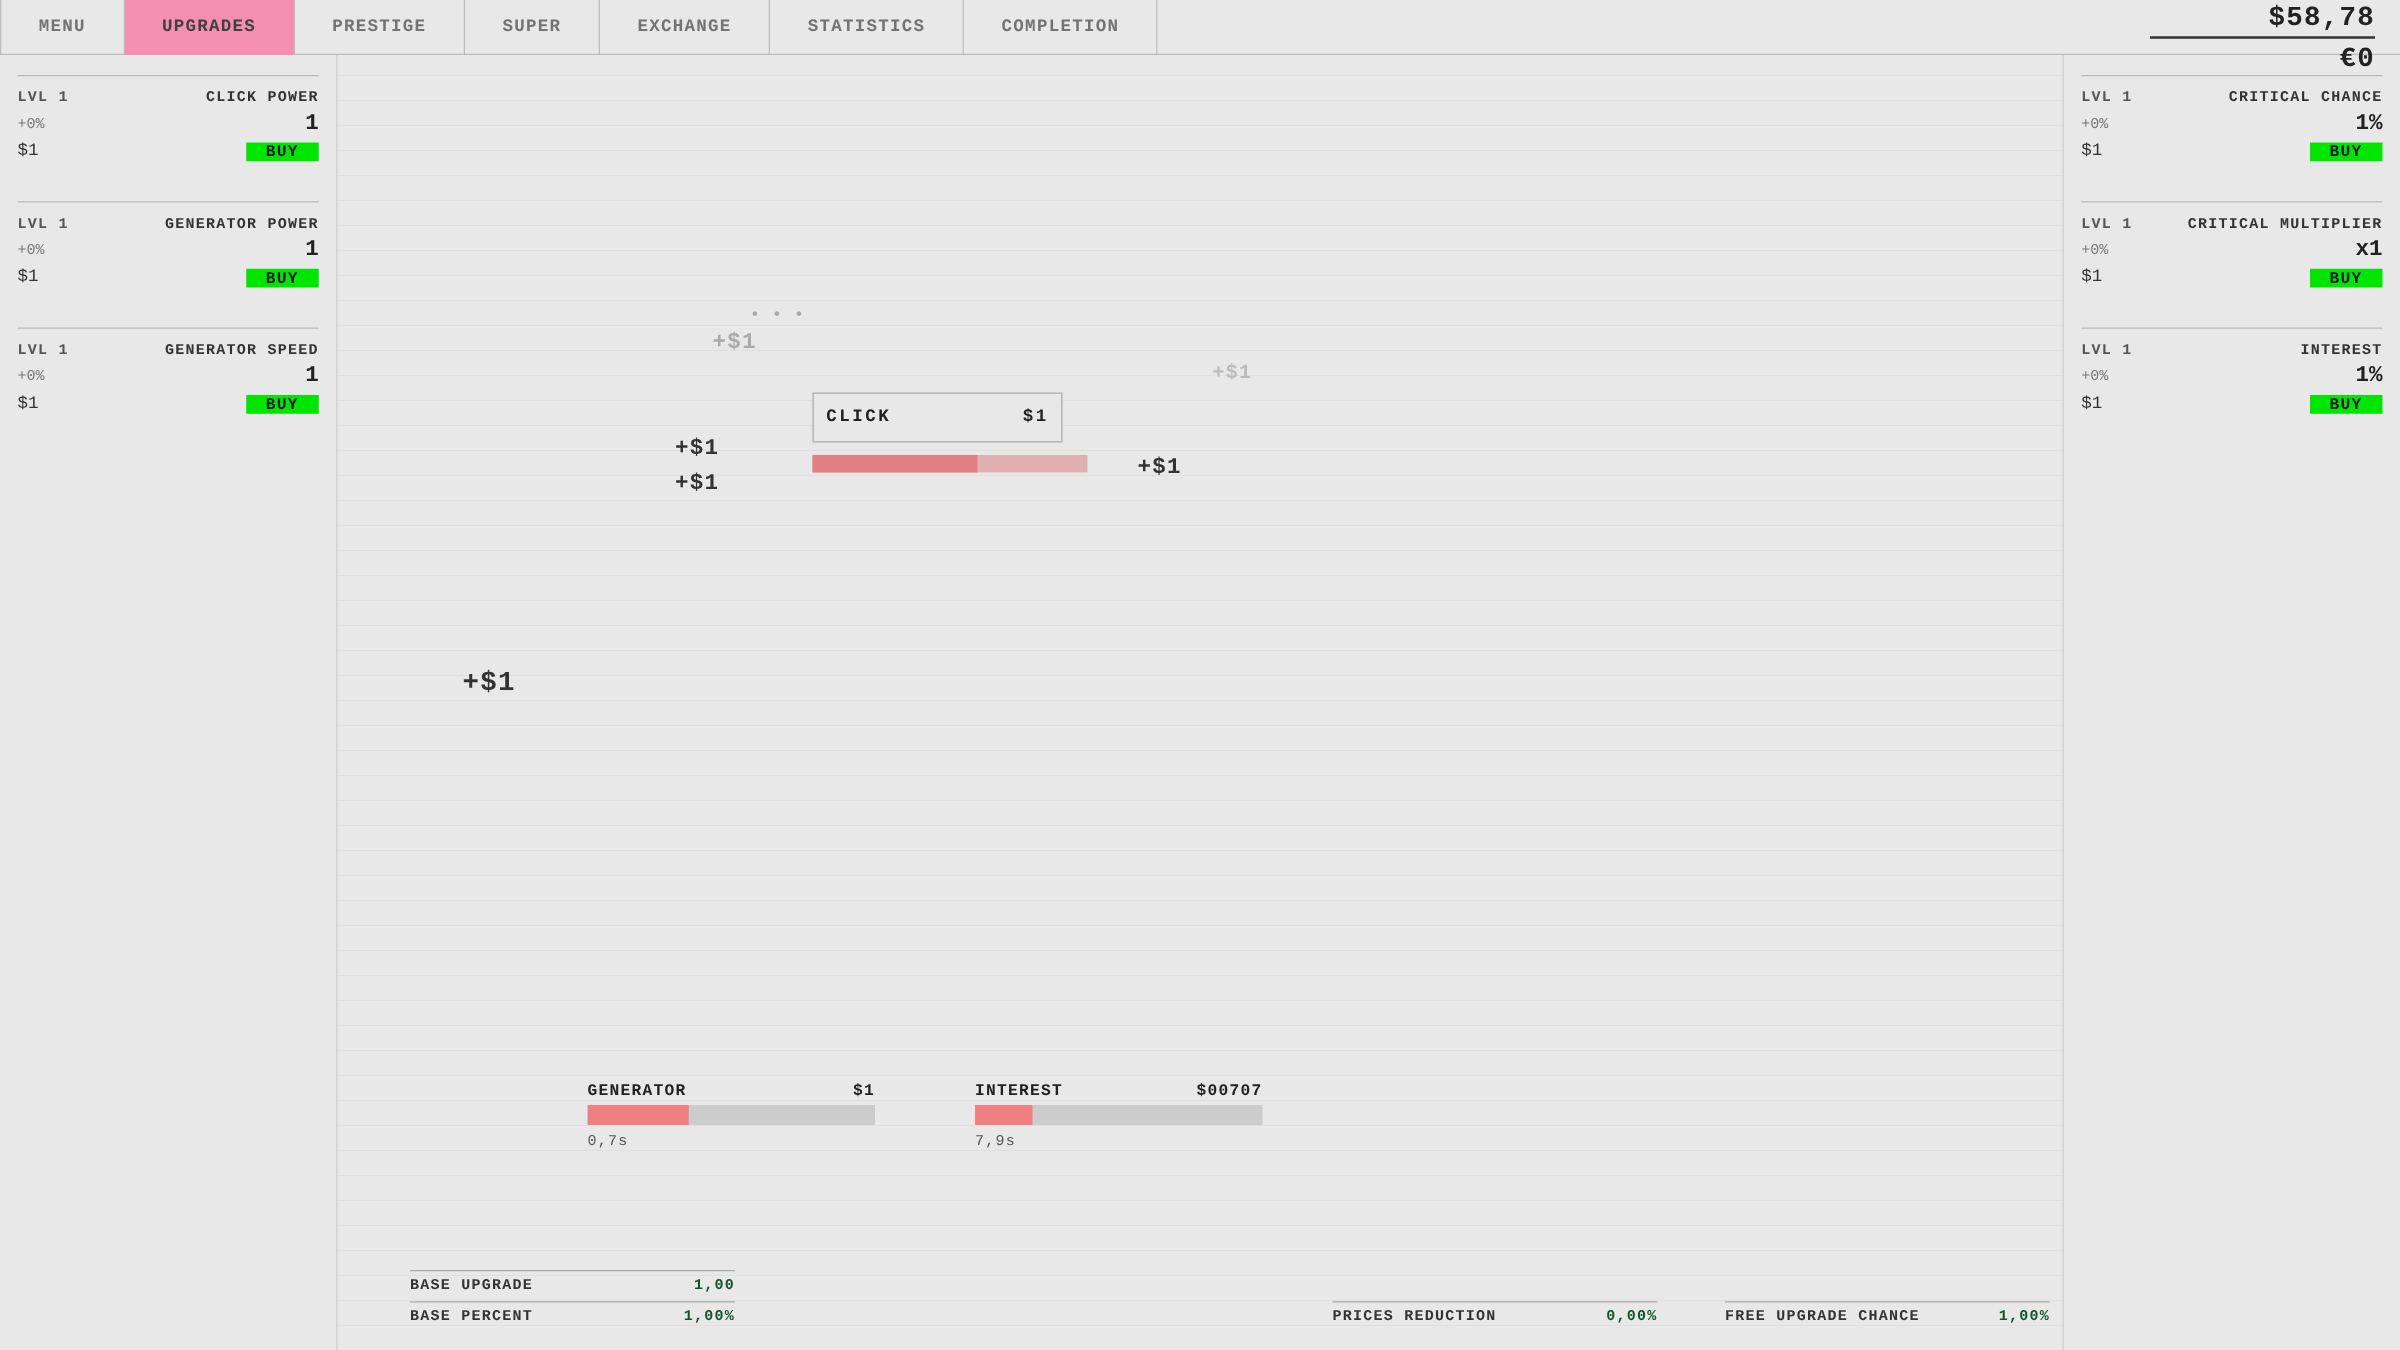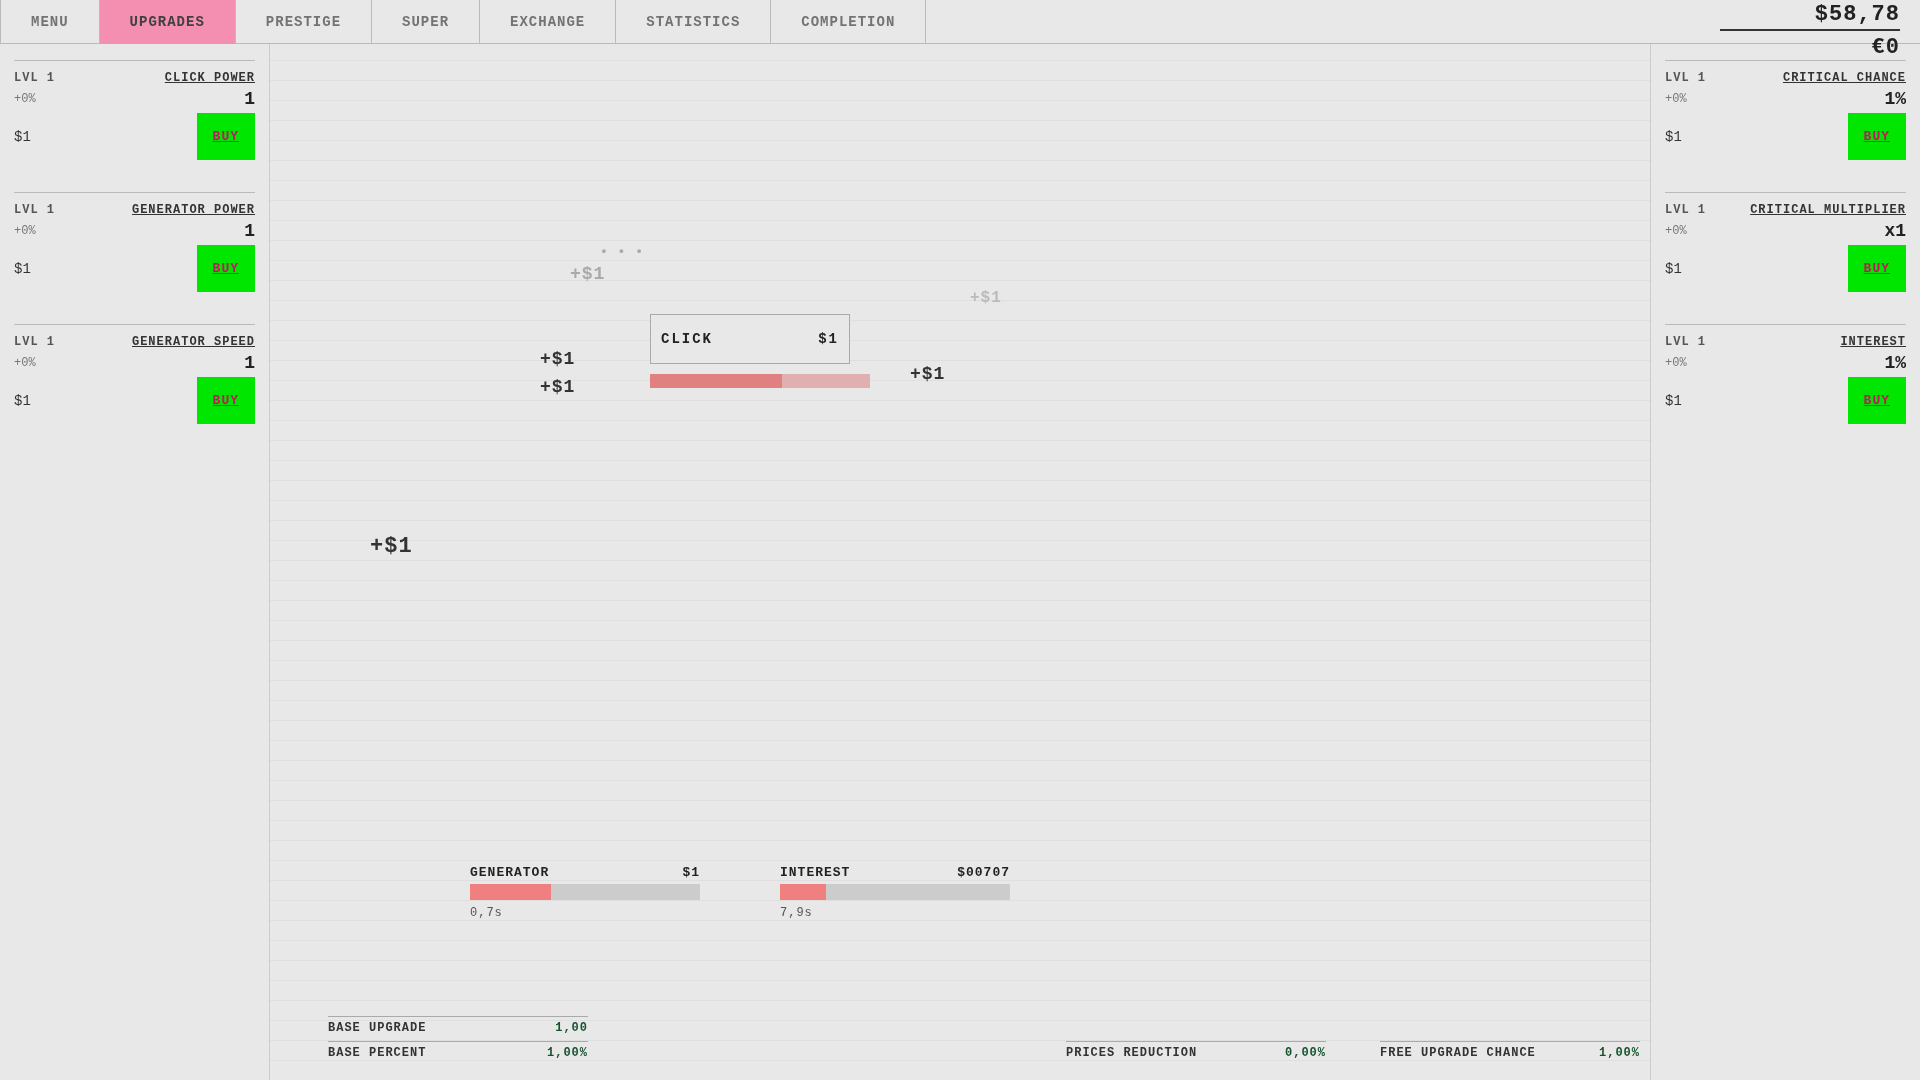--- a/index.html
+++ b/index.html
@@ -114,21 +114,20 @@
       margin-bottom: 4px;
       font-size: 12px;
       font-weight: bold;
       letter-spacing: 1px;
     }
     .upgrade-level {
       color: #555;
     }
     .upgrade-name {
       color: #333;
-      text-decoration: underline;
     }
     .upgrade-row {
       display: flex;
       justify-content: space-between;
       align-items: center;
       margin-bottom: 4px;
     }
     .upgrade-bonus {
       color: #777;
       font-size: 12px;
@@ -142,29 +141,28 @@
       display: flex;
       justify-content: space-between;
       align-items: center;
     }
     .upgrade-cost {
       font-size: 14px;
       color: #333;
     }
     .buy-button {
       background: #00e600;
-      color: #be185d;
+      color: #0f172a;
       border: none;
       font-family: 'Courier New', Courier, monospace;
       font-size: 13px;
       font-weight: bold;
-      padding: 16px 16px;
+      padding: 0 16px;
       cursor: pointer;
       letter-spacing: 1px;
-      text-decoration: underline;
     }
 
     
     .divider {
       border: none;
       border-top: 1px solid #bbb;
       margin: 0 0 10px 0;
     }
     .stat-item {
       display: flex;
@@ -175,21 +173,21 @@
       border-top: 1px solid #aaa;
       padding-top: 4px;
       min-width: 260px;
       margin-left: 48px;
     }
     .stat-label { color: #333; }
     .stat-val { color: #14532d; }
 
     .click-button-area {
       width: 200px;
-      height: 50px;
+      height: 40px;
       border: 1px solid #aaa;
       display: flex;
       align-items: center;
       justify-content: space-between;
       padding: 0 10px;
       background: #e8e8e8;
       cursor: pointer;
       font-size: 14px;
       font-weight: bold;
       letter-spacing: 2px;

